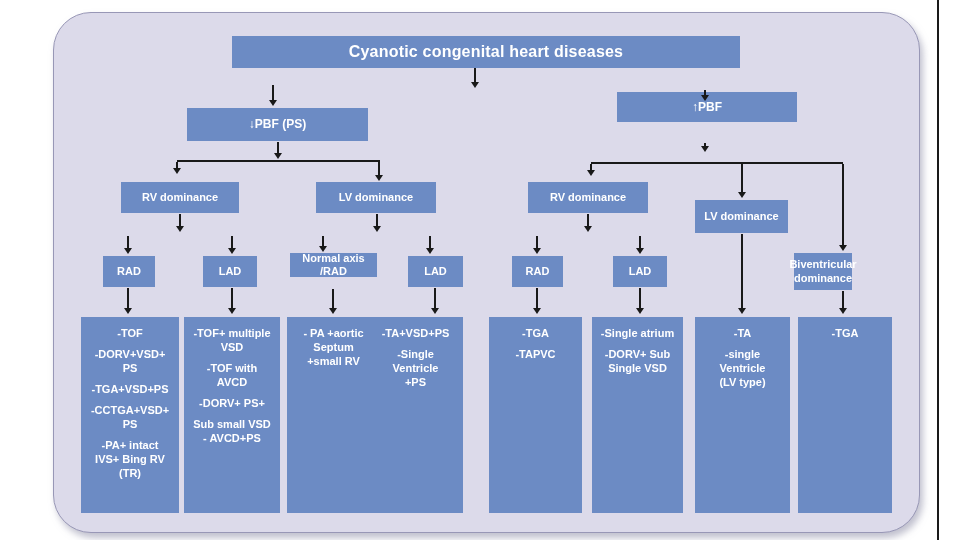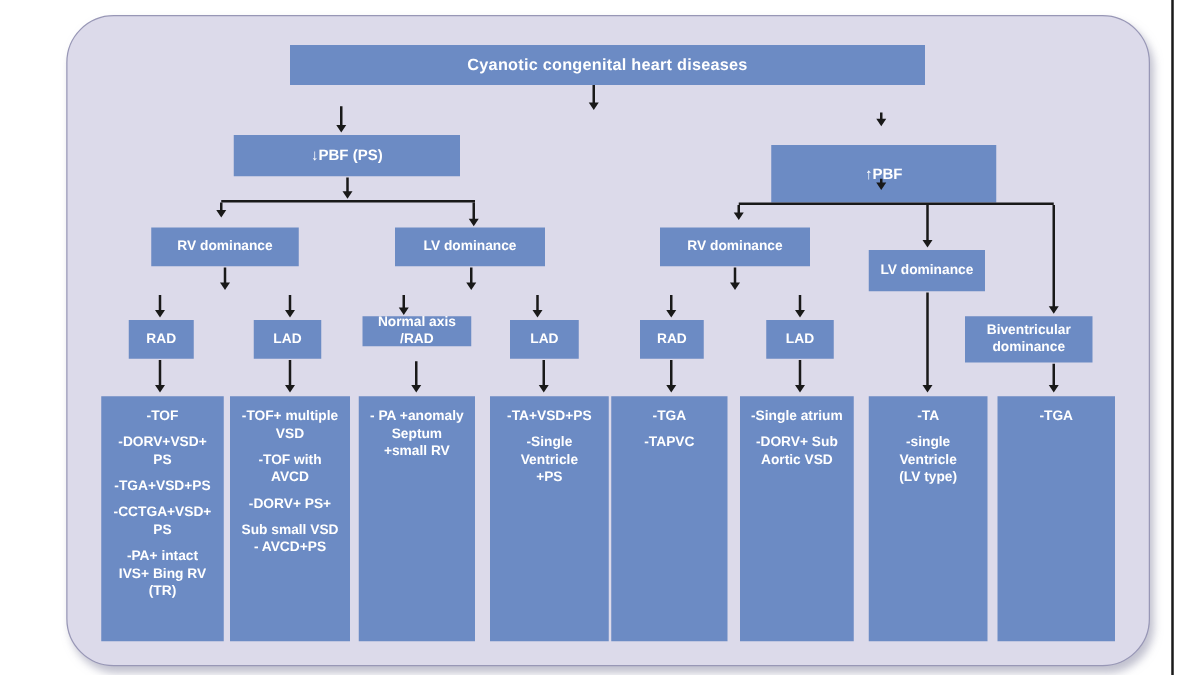--- a/index.html
+++ b/index.html
@@ -10,21 +10,21 @@
     background:#dcdaea; border:1px solid #9897b6; border-radius:38px;
     box-shadow:3px 5px 7px rgba(140,140,165,0.55);
   }
   .node {
     position:absolute; background:#6c8bc4; color:#ffffff;
     display:flex; align-items:center; justify-content:center;
     text-align:center; font-weight:bold; font-size:11px; line-height:1.22;
     white-space:pre-line;
   }
   .node.big { font-size:12px; }
-  .node.title { font-size:13px; letter-spacing:0.2px; }
+  .node.title { font-size:16px; letter-spacing:0.2px; }
   .col {
     position:absolute; background:#6c8bc4; color:#ffffff;
     text-align:center; font-weight:bold; font-size:11px;
     padding:9px 3px 0 3px;
   }
   .entry { white-space:pre-line; line-height:14px; margin-bottom:7px; }
   .vline { position:absolute; width:2px; background:#191919; }
   .hline { position:absolute; height:2px; background:#191919; }
   .ahead {
     position:absolute; width:0; height:0;
@@ -35,35 +35,35 @@
 </style>
 </head>
 <body>
 
 <div class="page">
   <div class="panel"></div>
 
   <div class="node title" style="left:232px;top:36px;width:508px;height:32px">Cyanotic congenital heart diseases</div>
 
   <div class="node big" style="left:187px;top:108px;width:181px;height:33px">↓PBF (PS)</div>
-  <div class="node big" style="left:617px;top:116px;width:180px;height:46px">↑PBF</div>
+  <div class="node big" style="left:617px;top:92px;width:180px;height:30px">↑PBF</div>
 
   <div class="node" style="left:121px;top:182px;width:118px;height:31px">RV dominance</div>
   <div class="node" style="left:316px;top:182px;width:120px;height:31px">LV dominance</div>
   <div class="node" style="left:528px;top:182px;width:120px;height:31px">RV dominance</div>
   <div class="node" style="left:695px;top:200px;width:93px;height:33px">LV dominance</div>
 
   <div class="node" style="left:103px;top:256px;width:52px;height:31px">RAD</div>
   <div class="node" style="left:203px;top:256px;width:54px;height:31px">LAD</div>
   <div class="node" style="left:290px;top:253px;width:87px;height:24px">Normal axis
 /RAD</div>
   <div class="node" style="left:408px;top:256px;width:55px;height:31px">LAD</div>
   <div class="node" style="left:512px;top:256px;width:51px;height:31px">RAD</div>
   <div class="node" style="left:613px;top:256px;width:54px;height:31px">LAD</div>
-  <div class="node" style="left:772px;top:253px;width:102px;height:37px">Biventricular
+  <div class="node" style="left:794px;top:253px;width:58px;height:37px">Biventricular
 dominance</div>
 
   <div class="col" style="left:81px;top:317px;width:98px;height:196px">
       <div class="entry">-TOF</div>
       <div class="entry">-DORV+VSD+
 PS</div>
       <div class="entry">-TGA+VSD+PS</div>
       <div class="entry">-CCTGA+VSD+
 PS</div>
       <div class="entry">-PA+ intact
@@ -73,38 +73,38 @@
   <div class="col" style="left:184px;top:317px;width:96px;height:196px">
       <div class="entry">-TOF+ multiple
 VSD</div>
       <div class="entry">-TOF with
 AVCD</div>
       <div class="entry">-DORV+ PS+</div>
       <div class="entry">Sub small VSD
 - AVCD+PS</div>
     </div>
   <div class="col" style="left:287px;top:317px;width:93px;height:196px">
-      <div class="entry">- PA +anomaly
+      <div class="entry">- PA +aortic
 Septum
 +small RV</div>
     </div>
-  <div class="col" style="left:392px;top:317px;width:95px;height:196px">
+  <div class="col" style="left:368px;top:317px;width:95px;height:196px">
       <div class="entry">-TA+VSD+PS</div>
       <div class="entry">-Single
 Ventricle
 +PS</div>
     </div>
   <div class="col" style="left:489px;top:317px;width:93px;height:196px">
       <div class="entry">-TGA</div>
       <div class="entry">-TAPVC</div>
     </div>
   <div class="col" style="left:592px;top:317px;width:91px;height:196px">
       <div class="entry">-Single atrium</div>
       <div class="entry">-DORV+ Sub
-Aortic VSD</div>
+Single VSD</div>
     </div>
   <div class="col" style="left:695px;top:317px;width:95px;height:196px">
       <div class="entry">-TA</div>
       <div class="entry">-single
 Ventricle
 (LV type)</div>
     </div>
   <div class="col" style="left:798px;top:317px;width:94px;height:196px">
       <div class="entry">-TGA</div>
     </div>

